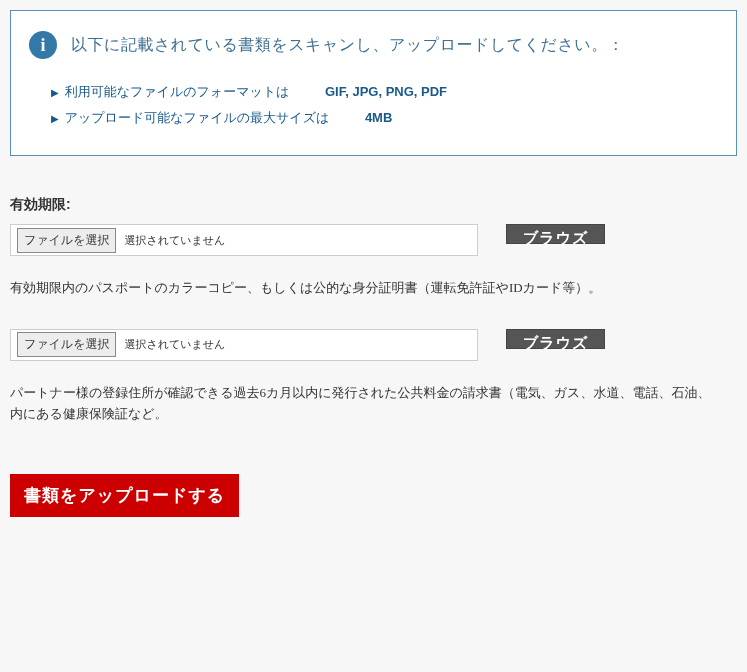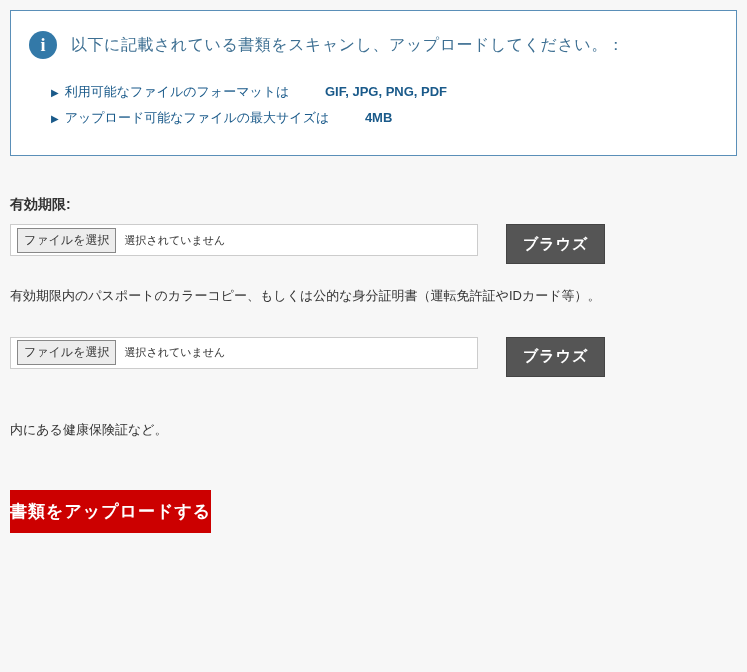--- a/index.html
+++ b/index.html
@@ -91,40 +91,41 @@
       color: #333;
       font-size: 11px;
     }
     .browse-btn {
       background: #555;
       border: 1px solid #444;
       color: #fff;
       font-size: 15px;
       font-weight: bold;
       padding: 4px 16px;
-      height: 40px;
+      height: 20px;
       cursor: pointer;
       letter-spacing: 1px;
       font-family: inherit;
     }
     .desc {
       margin-top: 22px;
       font-size: 13px;
       color: #333;
       line-height: 1.6;
       white-space: nowrap;
       overflow: hidden;
+      font-family: Liberation Serif, serif;
     }
     .upload-btn {
       background: #cc0000;
       color: #fff;
       border: none;
       font-size: 17px;
       font-weight: bold;
-      padding: 10px 0;
+      padding: 10px 14px;
       cursor: pointer;
       letter-spacing: 1px;
       margin-top: 20px;
       font-family: inherit;
     }
   </style>
 </head>
 <body>
 
 
@@ -164,21 +165,21 @@
 
 <div class="section">
   <div class="file-row">
     <div class="file-input-wrap">
       <button class="choose-btn">ファイルを選択</button>
       <span class="no-file">選択されていません</span>
     </div>
     <button class="browse-btn">ブラウズ</button>
   </div>
   <div class="desc">
-    <br>
+    <span>パートナー様の登録住所が確認できる過去6カ月以内に発行された公共料金の請求書（電気、ガス、水道、電話、石油、</span><br>
     <span>内にある健康保険証など。</span>
   </div>
 </div>
 
 <button class="upload-btn">書類をアップロードする</button>
 
 
 
 
 </body></html>

